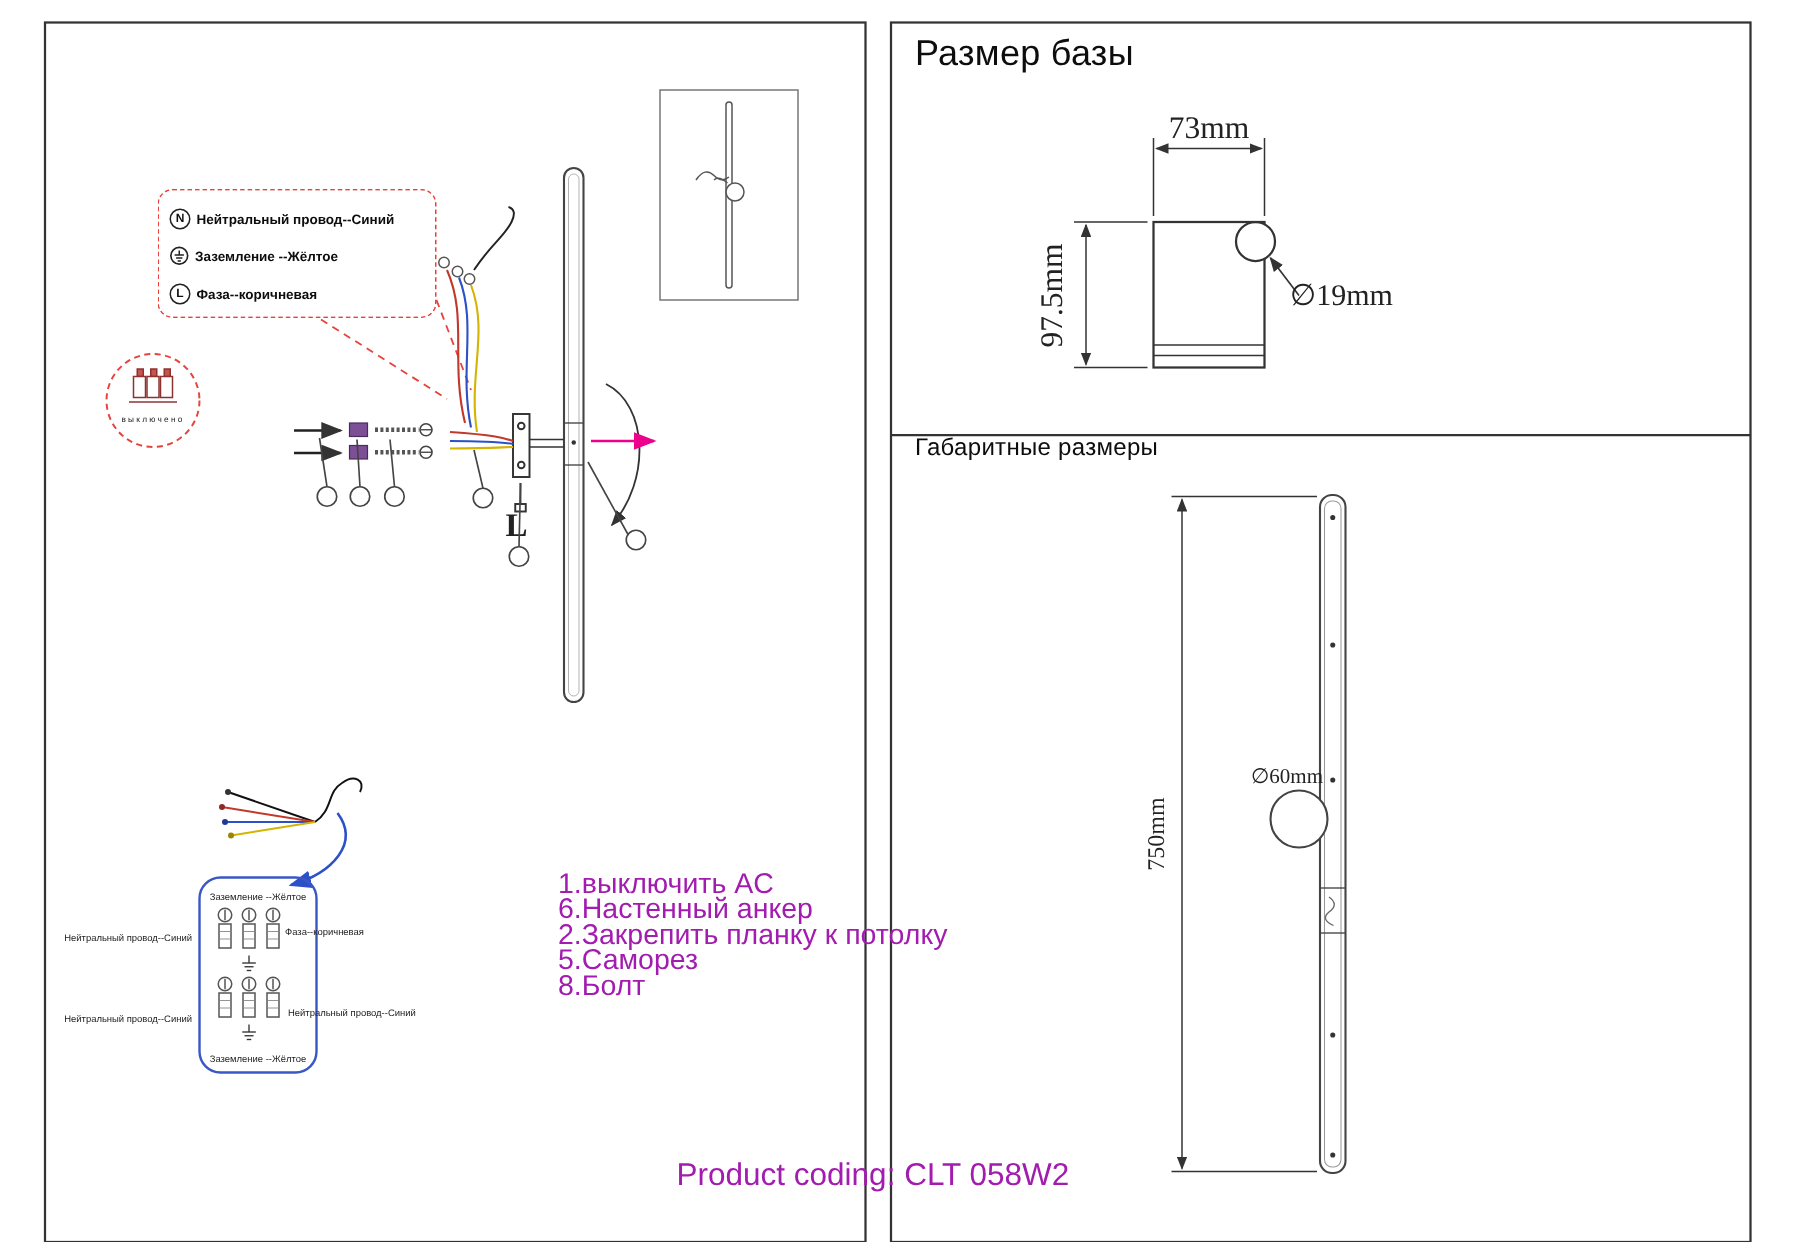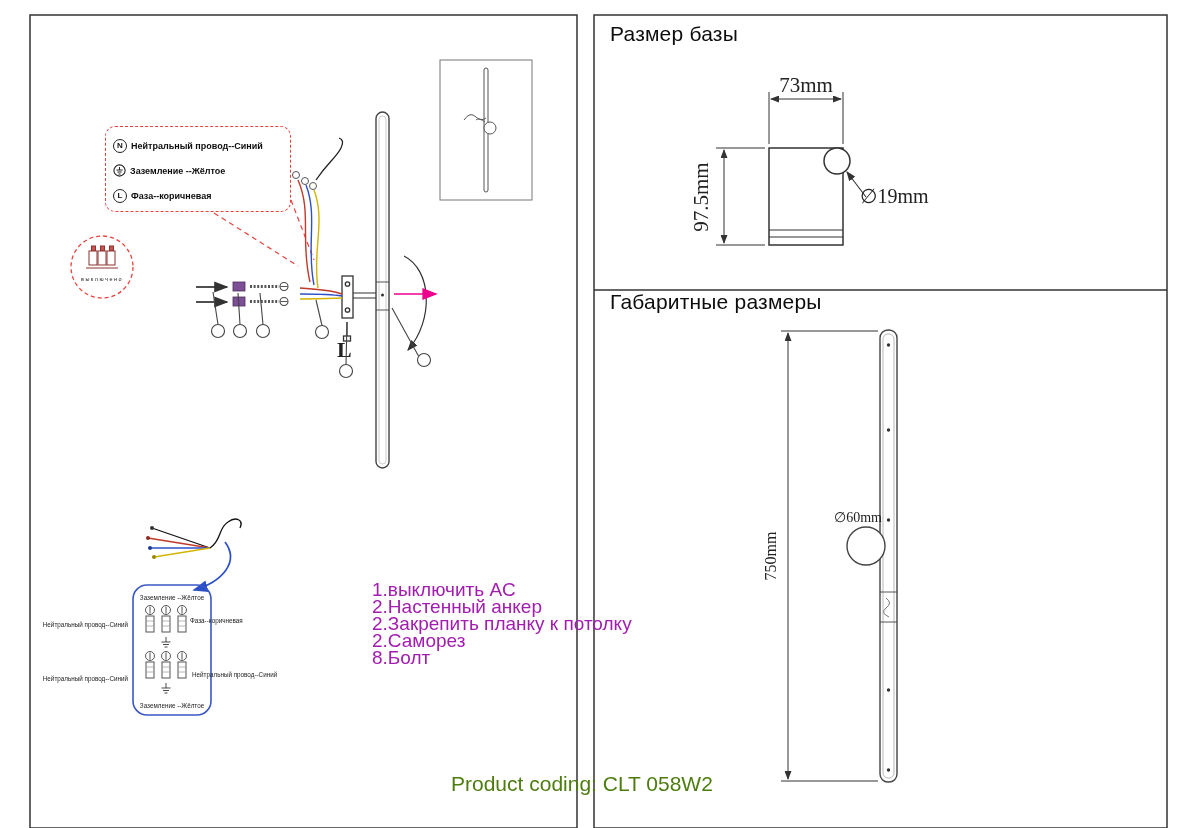--- a/index.html
+++ b/index.html
@@ -1,20 +1,20 @@
 <!DOCTYPE html>
 <html><head>
 <meta charset="utf-8">
 <style>
   html,body{margin:0;padding:0;background:#fff;}
   .page{position:relative;width:1200px;height:828px;background:#fff;overflow:hidden;
         font-family:"Liberation Sans",sans-serif;color:#111;}
   .abs{position:absolute;}
-  .panel-title{font-size:21px;color:#0d0d0d;letter-spacing:.2px;}
-  .product-coding{font-size:21px;color:#4d7c0f;}
+  .panel-title{font-size:24px;color:#0d0d0d;letter-spacing:.2px;}
+  .product-coding{font-size:21px;color:#a21caf;}
   .steps{font-size:19px;line-height:17px;color:#a21caf;}
   .legend-box{left:105px;top:126px;width:186px;height:86px;border:1.6px dashed #e8413c;
               border-radius:10px;box-sizing:border-box;padding:6px 7px 0 7px;}
   .lg-row{display:flex;align-items:center;gap:4px;height:25px;}
   .lg-circ{width:12px;height:12px;border:1.2px solid #222;border-radius:50%;
            font:bold 8px/12px "Liberation Sans",sans-serif;text-align:center;flex:0 0 auto;}
   .lg-label{font-weight:bold;font-size:9px;white-space:nowrap;color:#0d0d0d;}
   svg{display:block;}
   text{fill:#222;}
   .dim{font-family:"Liberation Serif",serif;}
@@ -243,21 +243,21 @@
     <text class="tiny" x="172" y="600" font-size="6.3" text-anchor="middle">Заземление --Жёлтое</text>
     <text class="tiny" x="128" y="627" font-size="6.3" text-anchor="end">Нейтральный провод--Синий</text>
     <text class="tiny" x="128" y="681" font-size="6.3" text-anchor="end">Нейтральный провод--Синий</text>
     <text class="tiny" x="190" y="623" font-size="6.3">Фаза--коричневая</text>
     <text class="tiny" x="192" y="677" font-size="6.3">Нейтральный провод--Синий</text>
     <text class="tiny" x="172" y="708" font-size="6.3" text-anchor="middle">Заземление --Жёлтое</text>
   </svg>
 
   <div class="abs panel-title" style="left:610px;top:22px">Размер базы</div>
 
-  <div class="abs panel-title" style="left:610px;top:290px;font-size:21px">Габаритные размеры</div>
+  <div class="abs panel-title" style="left:610px;top:290px;font-size:16px">Габаритные размеры</div>
 
   <div class="abs legend-box">
     <div class="lg-row">
       <span class="lg-circ">N</span>
       <span class="lg-label">Нейтральный провод--Синий</span>
     </div>
     <div class="lg-row">
       <svg width="13" height="13" viewBox="0 0 13 13">
         <circle cx="6.5" cy="6.5" r="5.6" fill="none" stroke="#222" stroke-width="1.1"></circle>
         <line x1="6.5" y1="3" x2="6.5" y2="6" stroke="#222" stroke-width="1"></line>
@@ -268,21 +268,21 @@
       <span class="lg-label">Заземление --Жёлтое</span>
     </div>
     <div class="lg-row">
       <span class="lg-circ">L</span>
       <span class="lg-label">Фаза--коричневая</span>
     </div>
   </div>
 
   <div class="abs steps" style="left:372px;top:581px">
     <div>1.выключить AC</div>
-    <div>2.Настенный анкер</div>
+    <div>6.Настенный анкер</div>
     <div>2.Закрепить планку к потолку</div>
-    <div>2.Саморез</div>
+    <div>5.Саморез</div>
     <div>8.Болт</div>
   </div>
 
   <div class="abs product-coding" style="left:451px;top:772px">Product coding: CLT 058W2</div>
 
 </div>
 
 </body></html>

